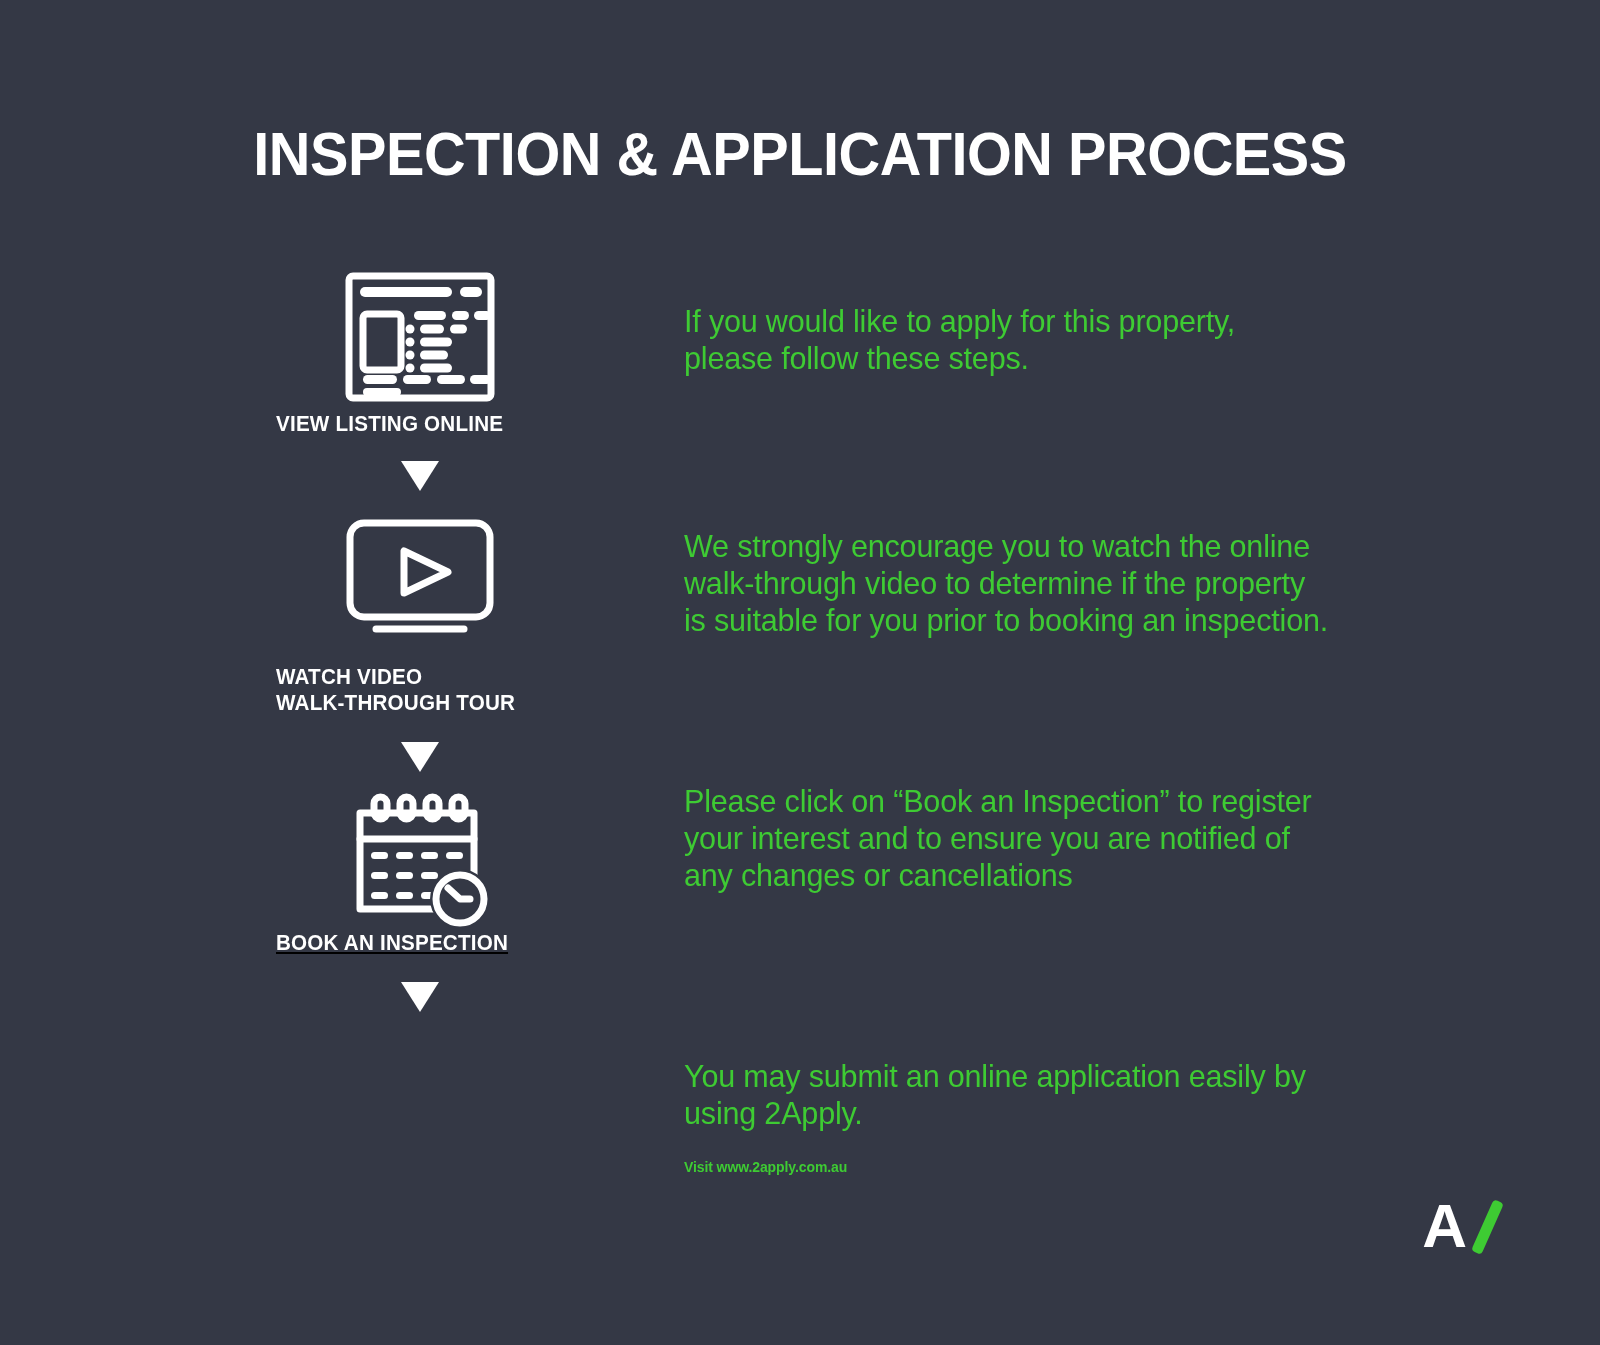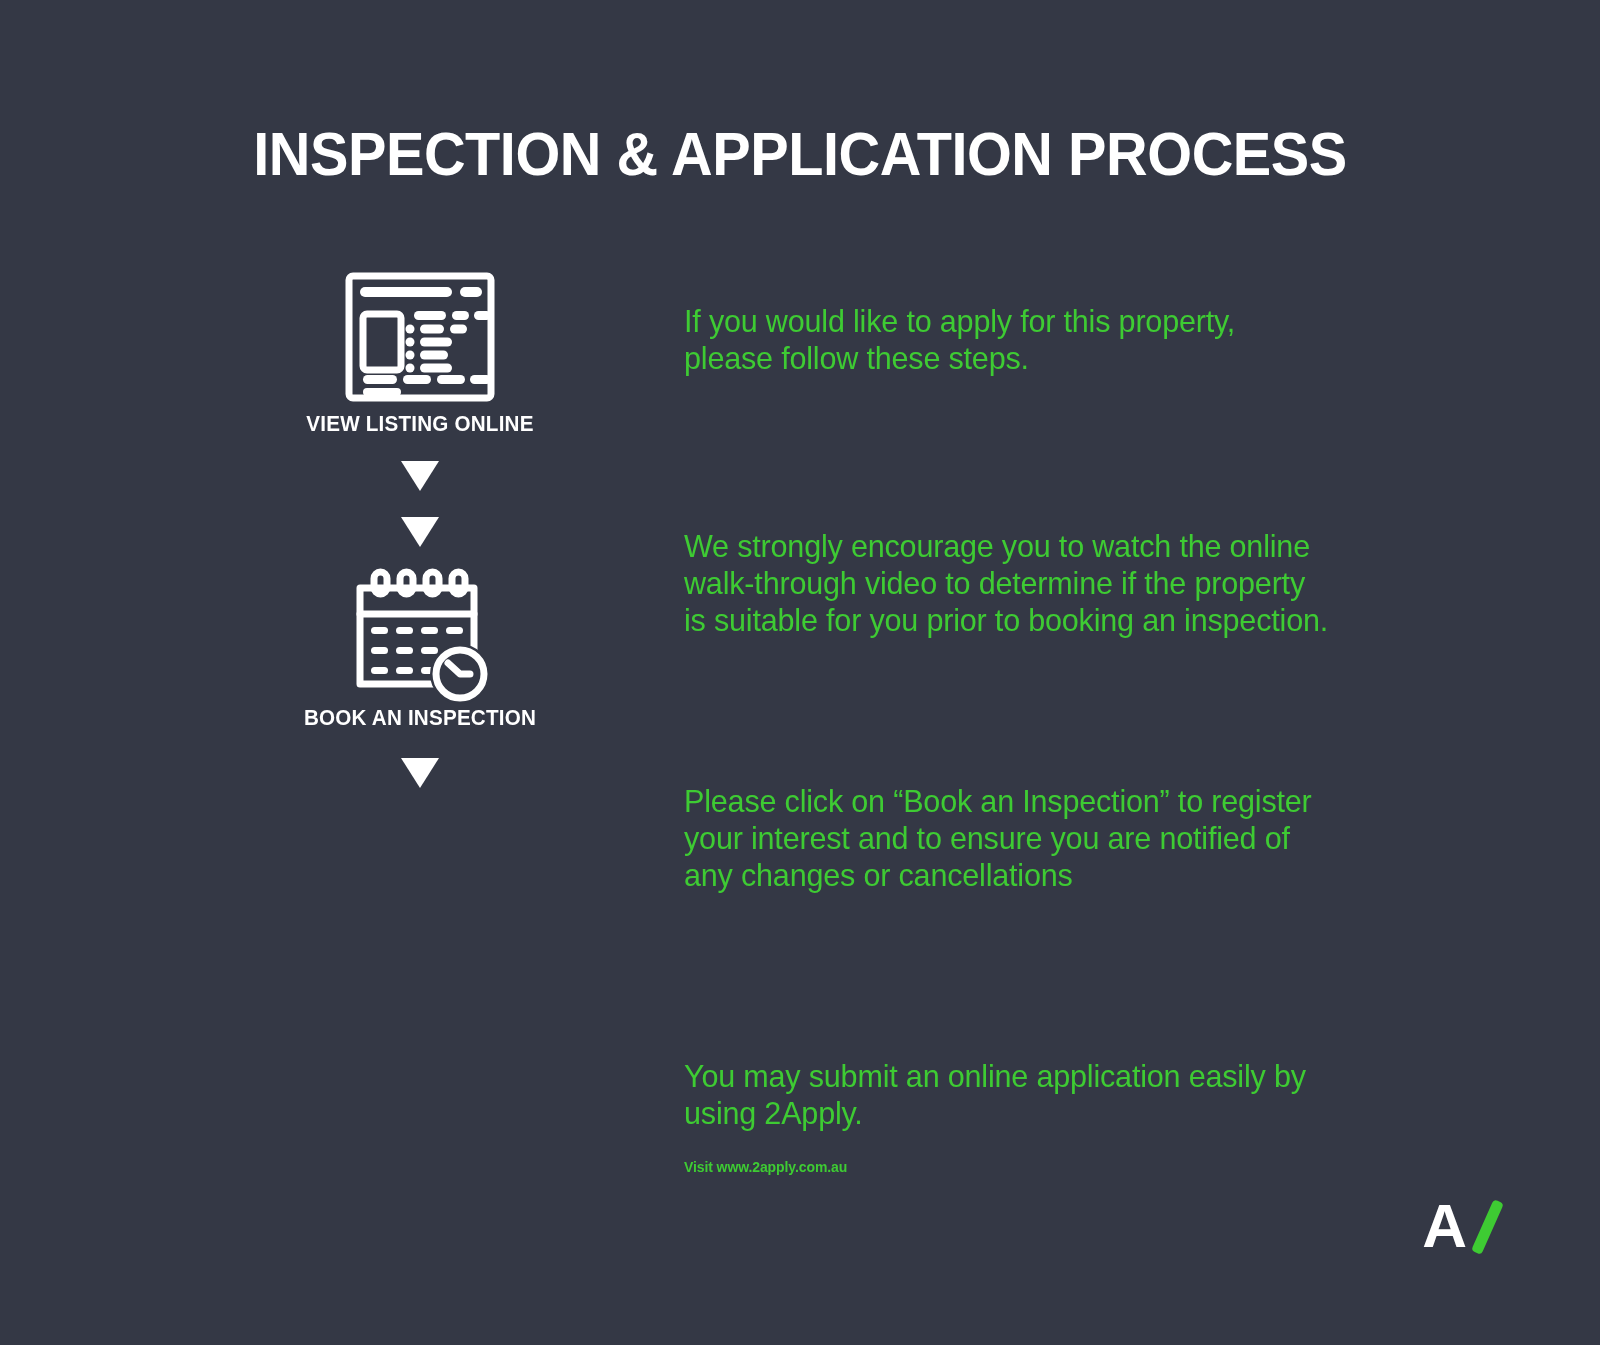--- a/index.html
+++ b/index.html
@@ -40,21 +40,21 @@
   
   .steps {
     position: absolute;
     left: 270px;
     top: 262px;
     width: 300px;
   }
   .step {
     position: relative;
     width: 300px;
-    text-align: center;
+    text-align: left;
   }
   .step-icon {
     display: flex;
     align-items: center;
     justify-content: center;
     height: 150px;
   }
   .step-label {
     color: #ffffff;
     font-size: 21.5px;
@@ -182,28 +182,41 @@
       </div>
       <div class="step-label">VIEW LISTING ONLINE</div>
     </div>
 
     <div class="arrow" style="margin-top:24px;">
       <svg width="38" height="30" viewBox="0 0 38 30" aria-hidden="true">
         <polygon points="0,0 38,0 19,30" fill="#ffffff"></polygon>
       </svg>
     </div>
 
+    <div class="step" style="margin-top:12px;">
+      <div class="step-icon">
+        <svg width="152" height="118" viewBox="0 0 152 118" aria-hidden="true">
+          <g fill="none" stroke="#ffffff" stroke-width="7" stroke-linecap="round" stroke-linejoin="round">
+            <rect x="6" y="4" width="140" height="94" rx="14"></rect>
+            <path d="M60 32 L60 74 L104 53 Z" stroke-width="7"></path>
+            <line x1="32" y1="110" x2="120" y2="110"></line>
+          </g>
+        </svg>
+      </div>
+      <div class="step-label" style="margin-top:12px;">WATCH VIDEO
+WALK-THROUGH TOUR</div>
+    </div>
 
     <div class="arrow" style="margin-top:26px;">
       <svg width="38" height="30" viewBox="0 0 38 30" aria-hidden="true">
         <polygon points="0,0 38,0 19,30" fill="#ffffff"></polygon>
       </svg>
     </div>
 
-    <div class="step" style="margin-top:14px;">
+    <div class="step" style="margin-top:14px;text-decoration:underline;">
       <div class="step-icon" style="height:145px;">
         <svg width="152" height="140" viewBox="0 0 152 140" aria-hidden="true">
           <g fill="none" stroke="#ffffff" stroke-width="7" stroke-linecap="round" stroke-linejoin="round">
 
             <path d="M16 24 H130 V120 H16 Z"></path>
             <line x1="16" y1="50" x2="130" y2="50"></line>
 
             <rect x="30" y="8" width="13" height="22" rx="6.5"></rect>
             <rect x="56" y="8" width="13" height="22" rx="6.5"></rect>
             <rect x="82" y="8" width="13" height="22" rx="6.5"></rect>

